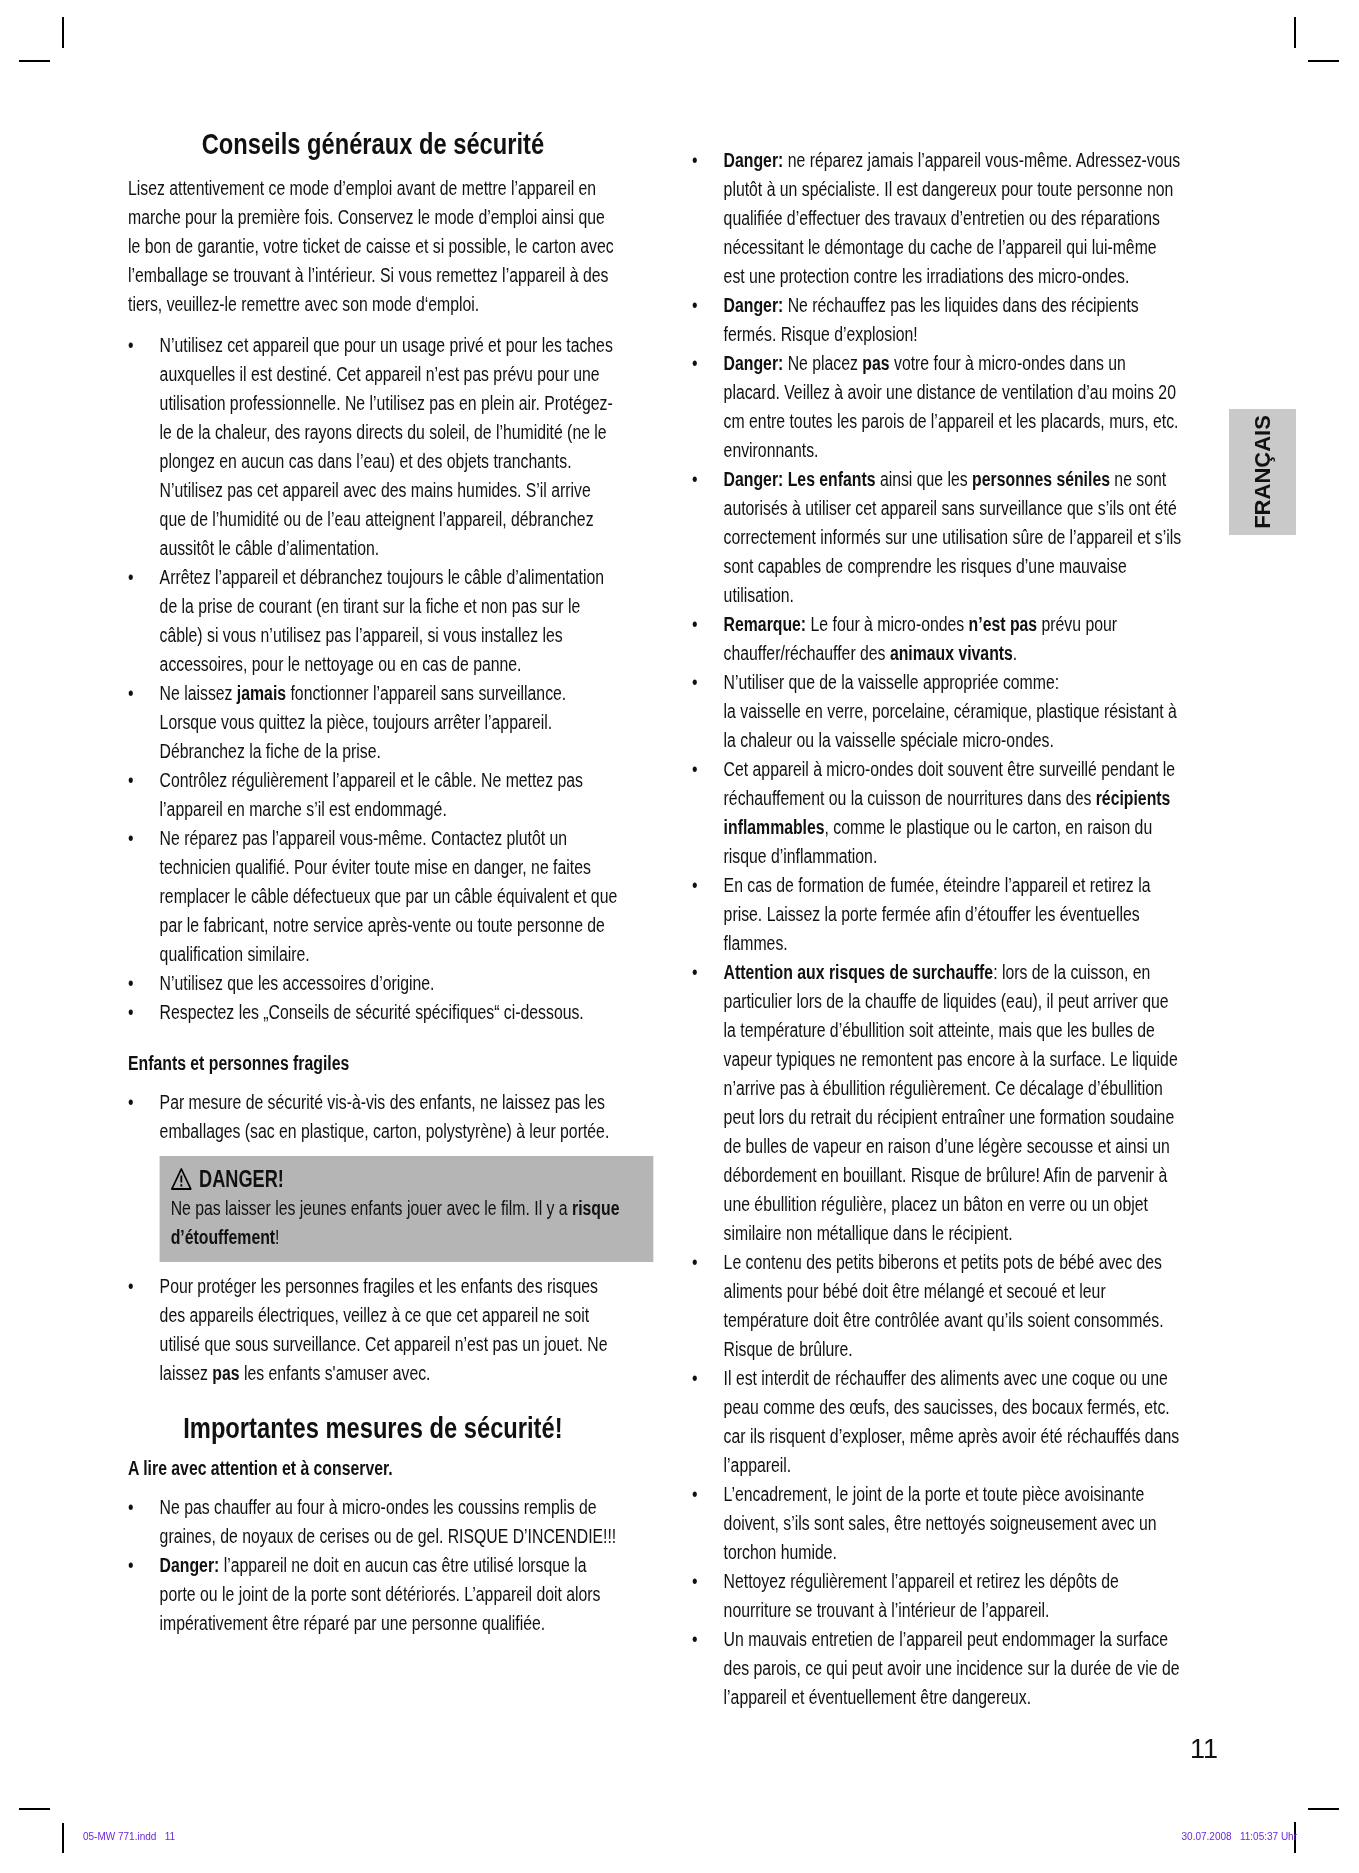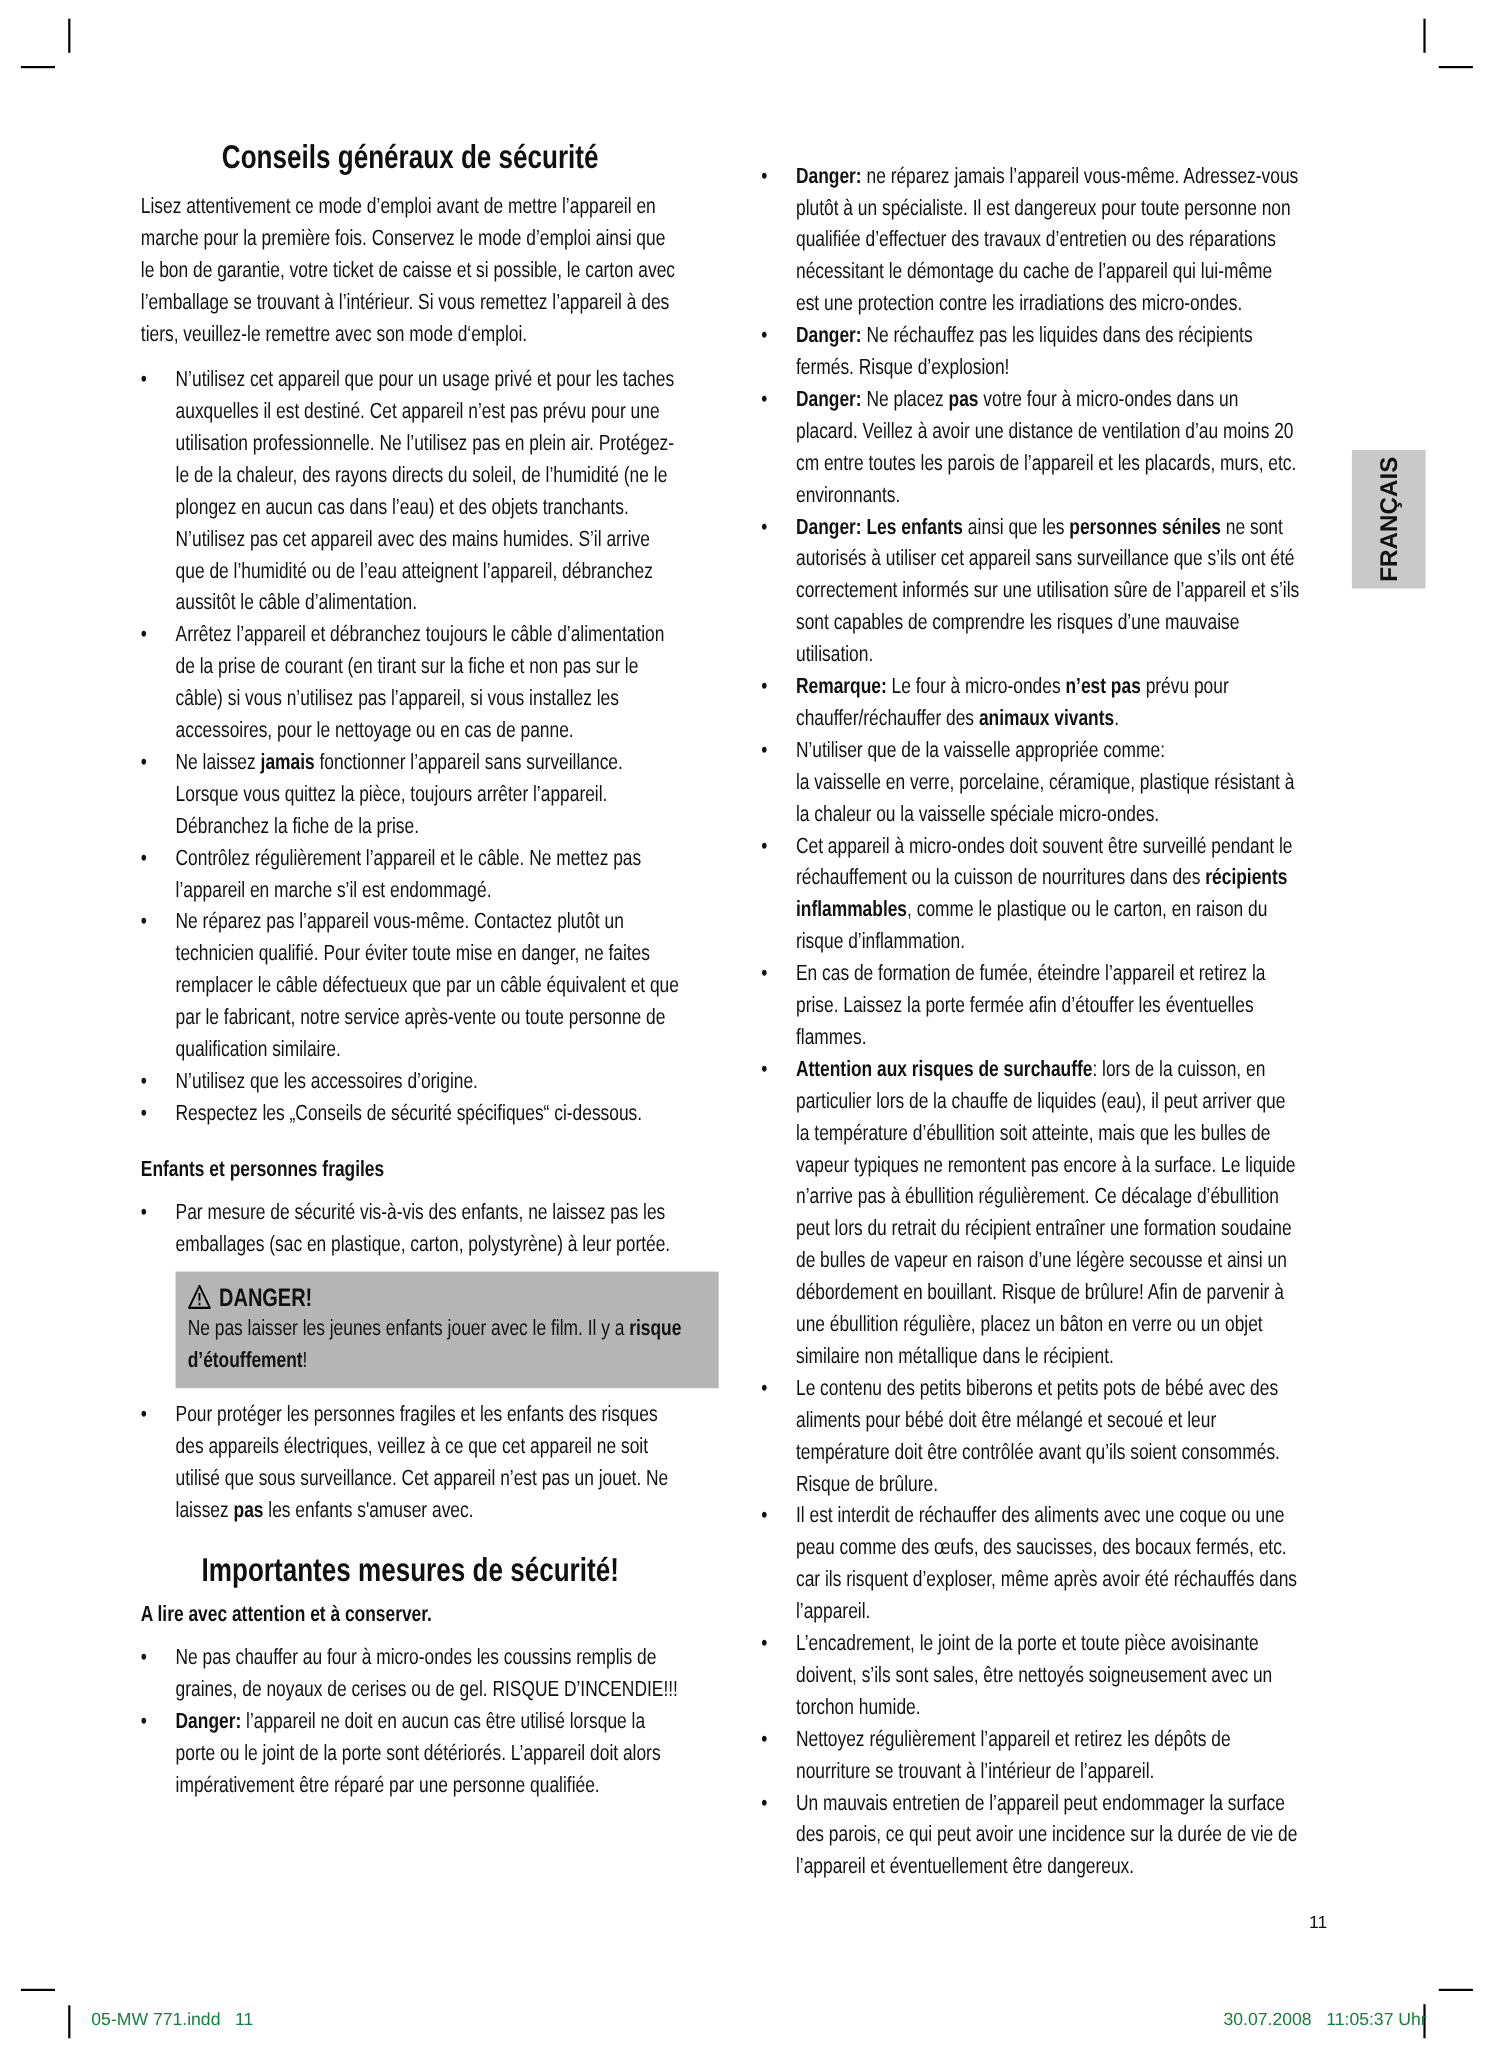--- a/index.html
+++ b/index.html
@@ -46,25 +46,25 @@
     background:#c9c9c9;
     display:flex;align-items:center;justify-content:center;
   }
   #side-tab .tab-label{
     transform:rotate(-90deg);
     white-space:nowrap;
     font-size:22px;font-weight:bold;letter-spacing:0;
   }
   #page-number{
     position:absolute;left:1190px;top:1736px;
-    font-size:16px;line-height:26px;
+    font-size:27px;line-height:26px;
   }
   .footer-text{
     position:absolute;top:1829px;
-    font-size:16px;line-height:16px;white-space:pre;color:#15803d;
+    font-size:10px;line-height:16px;white-space:pre;color:#6d28d9;
   }
   #footer-left{left:83px;}
   #footer-right{right:74px;}
   .crop{position:absolute;background:#000;}
   b{font-weight:bold;}
 </style>
 </head>
 <body>
 
 <div id="page">

